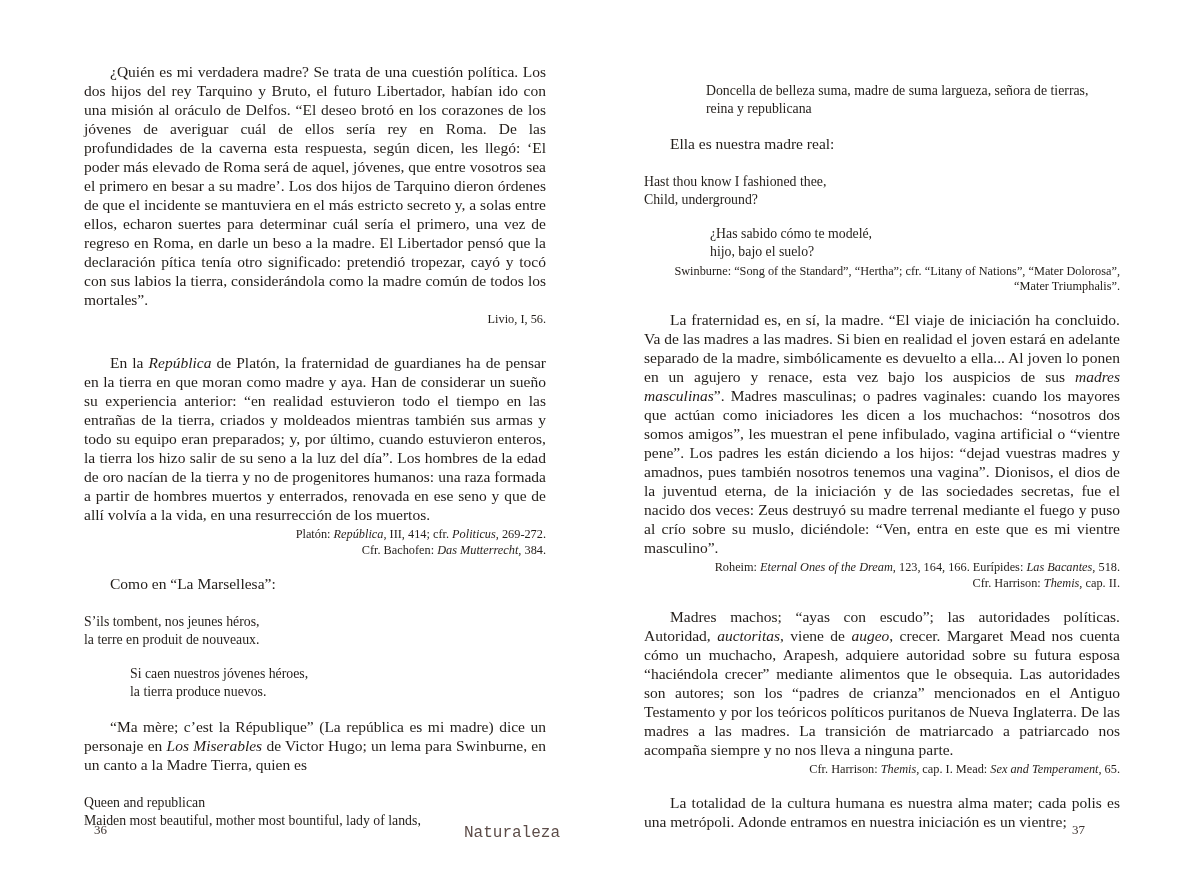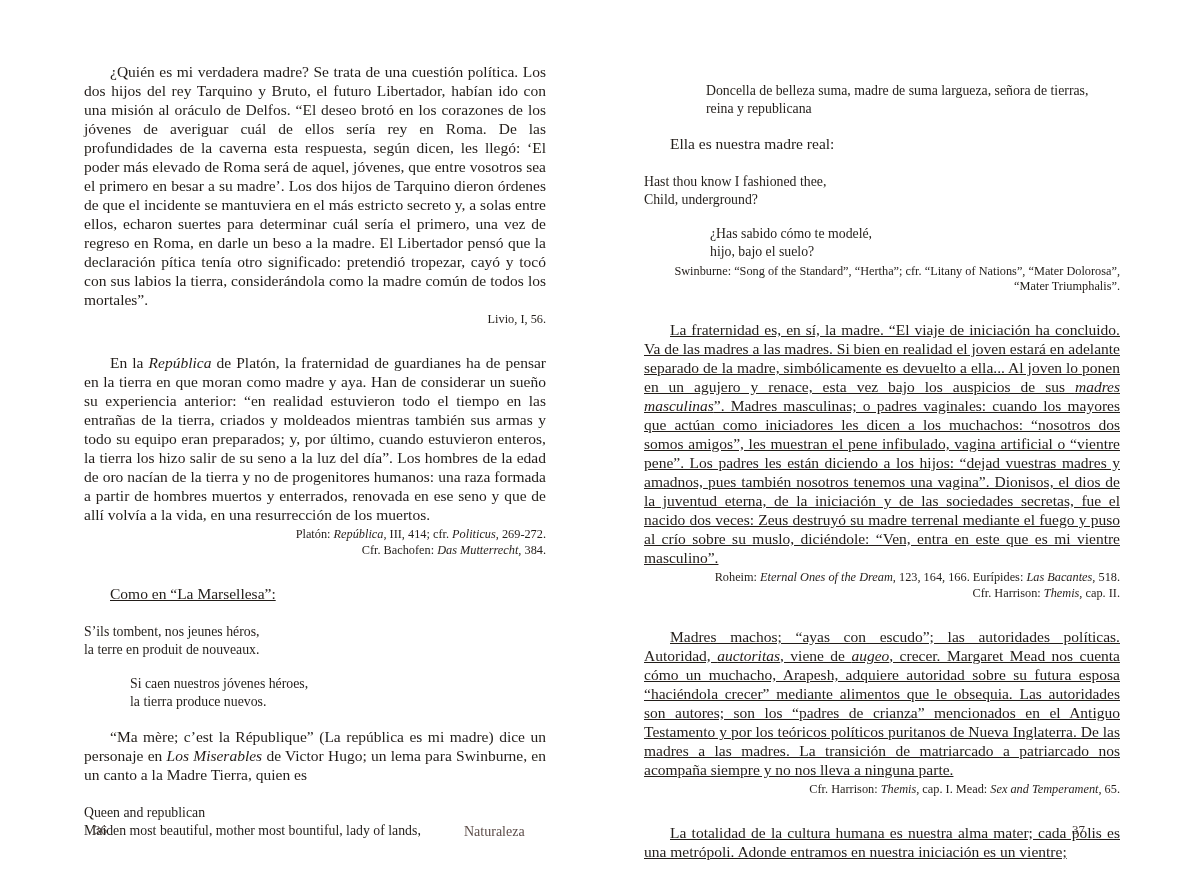--- a/index.html
+++ b/index.html
@@ -25,33 +25,33 @@
   }
   .cite + .cite{margin-top:1px;}
 
   .verse{margin:16px 0 0 0;font-size:13.8px;line-height:18px;}
   .verse.section{margin-top:20px;}
   .verse.ind-sm{margin-left:46px;}
   .verse.ind-md{margin-left:66px;}
   .verse.ind-lg{margin-left:62px;}
   .verse-line{white-space:normal;}
 
-  .para.after-cite{margin-top:26px;text-decoration:underline;}
+  .para.after-cite{margin-top:16px;}
   .para.after-verse{margin-top:16px;}
 
   .footer-num{
     position:absolute;top:822px;font-size:13px;color:#3c322e;
     font-family:"Liberation Serif","DejaVu Serif",serif;
     padding-left:8px;
   }
   .footer-num.left{left:86px;}
   .footer-num.right{left:1047px;width:30px;text-align:right;}
   .running-title{
-    position:absolute;top:824px;left:464px;font-size:14px;color:#5d4d49;
-    font-family:Liberation Serif, serif;
+    position:absolute;top:824px;left:464px;font-size:16px;color:#5d4d49;
+    font-family:Liberation Mono, monospace;
   }
   i{font-style:italic;}
 </style>
 </head>
 <body>
 
 <div class="spread">
   <div class="page-col col-left">
       <p class="para"><span>¿Quién es mi verdadera madre? Se trata de una cuestión política. Los dos hijos del rey Tarquino y Bruto, el futuro Libertador, habían ido con una misión al oráculo de Delfos. “El deseo brotó en los corazones de los jóvenes de averiguar cuál de ellos sería rey en Roma. De las profundidades de la caverna esta respuesta, según dicen, les llegó: ‘El poder más elevado de Roma será de aquel, jóvenes, que entre vosotros sea el primero en besar a su madre’. Los dos hijos de Tarquino dieron órdenes de que el incidente se mantuviera en el más estricto secreto y, a solas entre ellos, echaron suertes para determinar cuál sería el primero, una vez de regreso en Roma, en darle un beso a la madre. El Libertador pensó que la declaración pítica tenía otro significado: pretendió tropezar, cayó y tocó con sus labios la tierra, considerándola como la madre común de todos los mortales”.</span></p>
       <p class="cite"><span>Livio, I, 56.</span></p>

